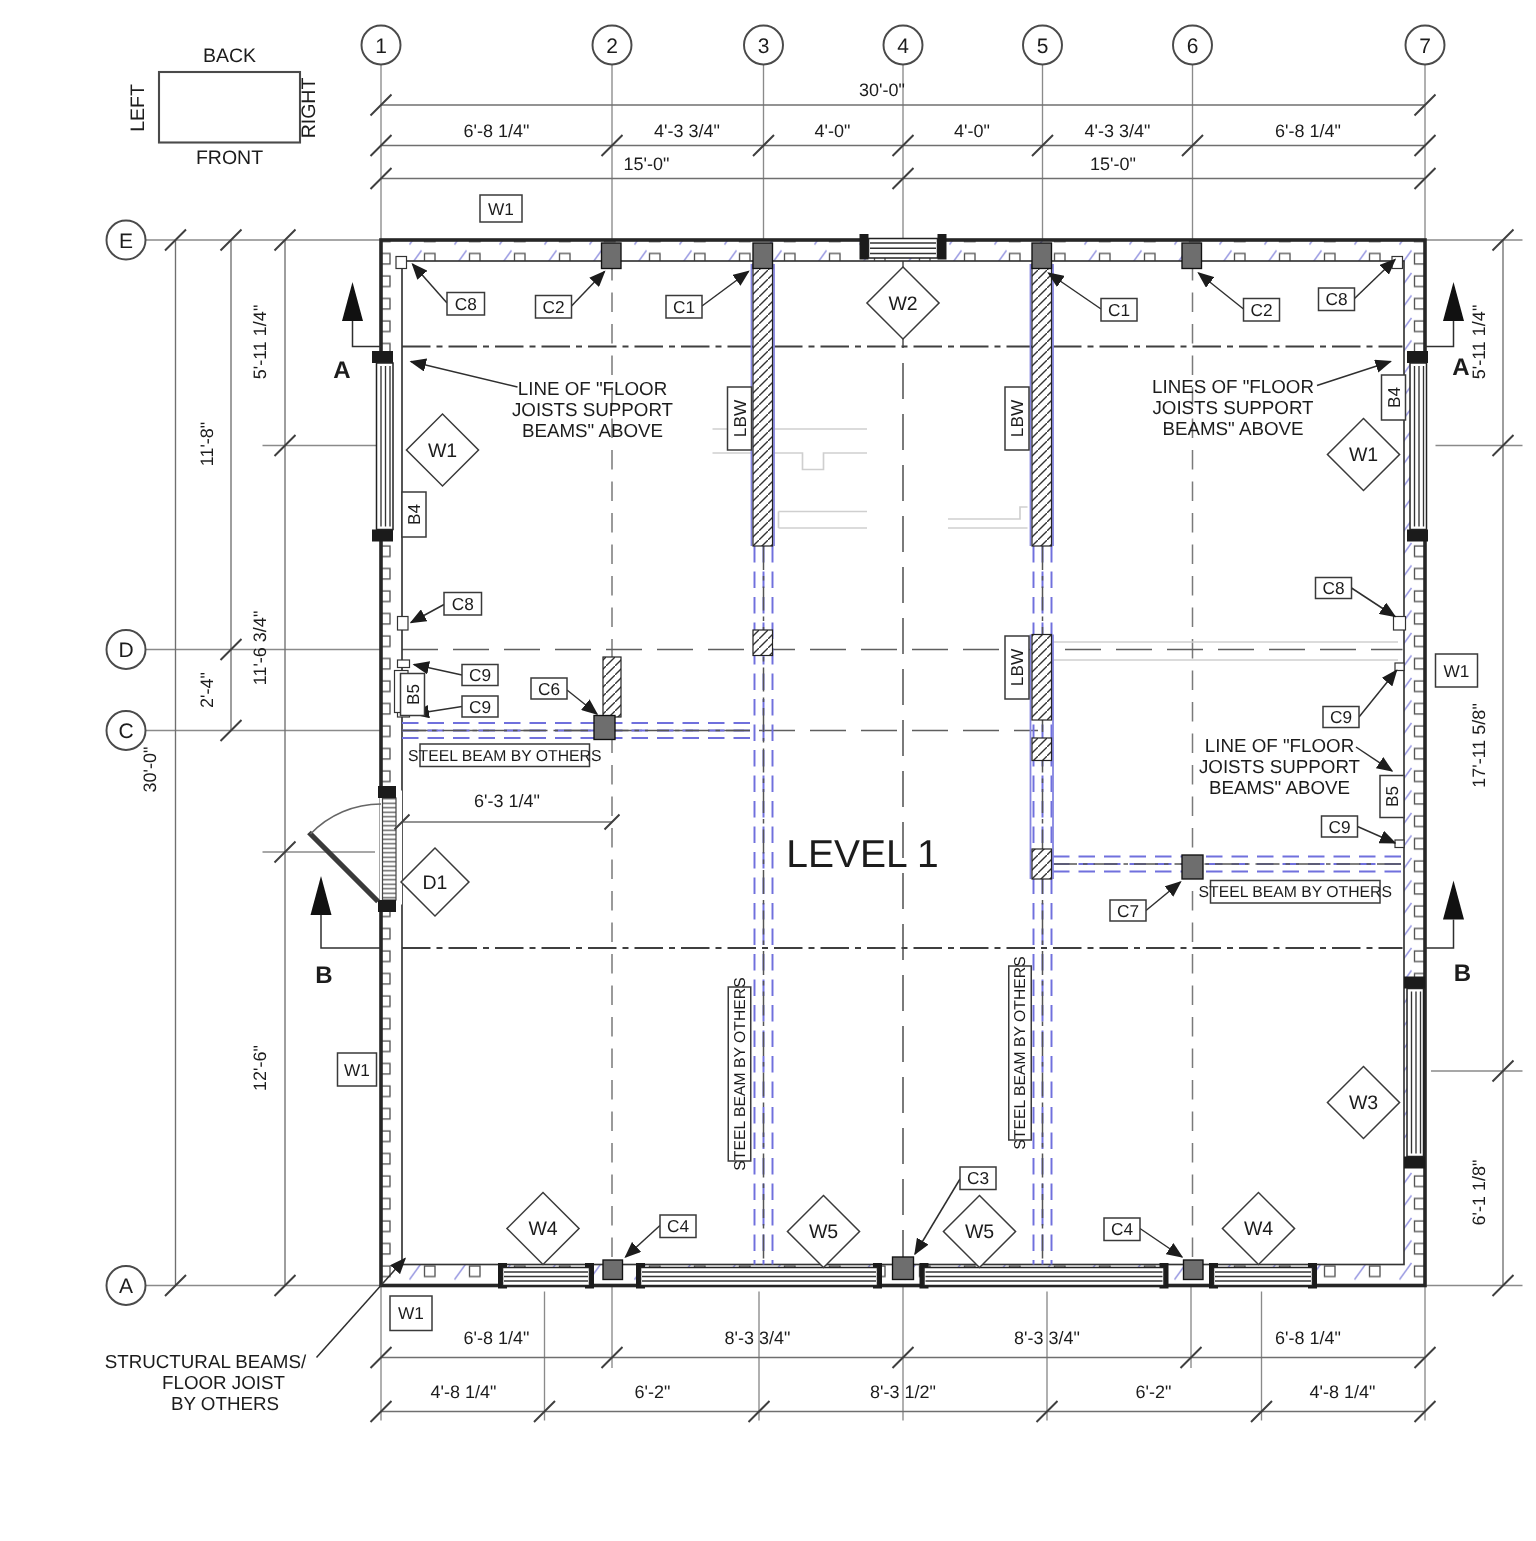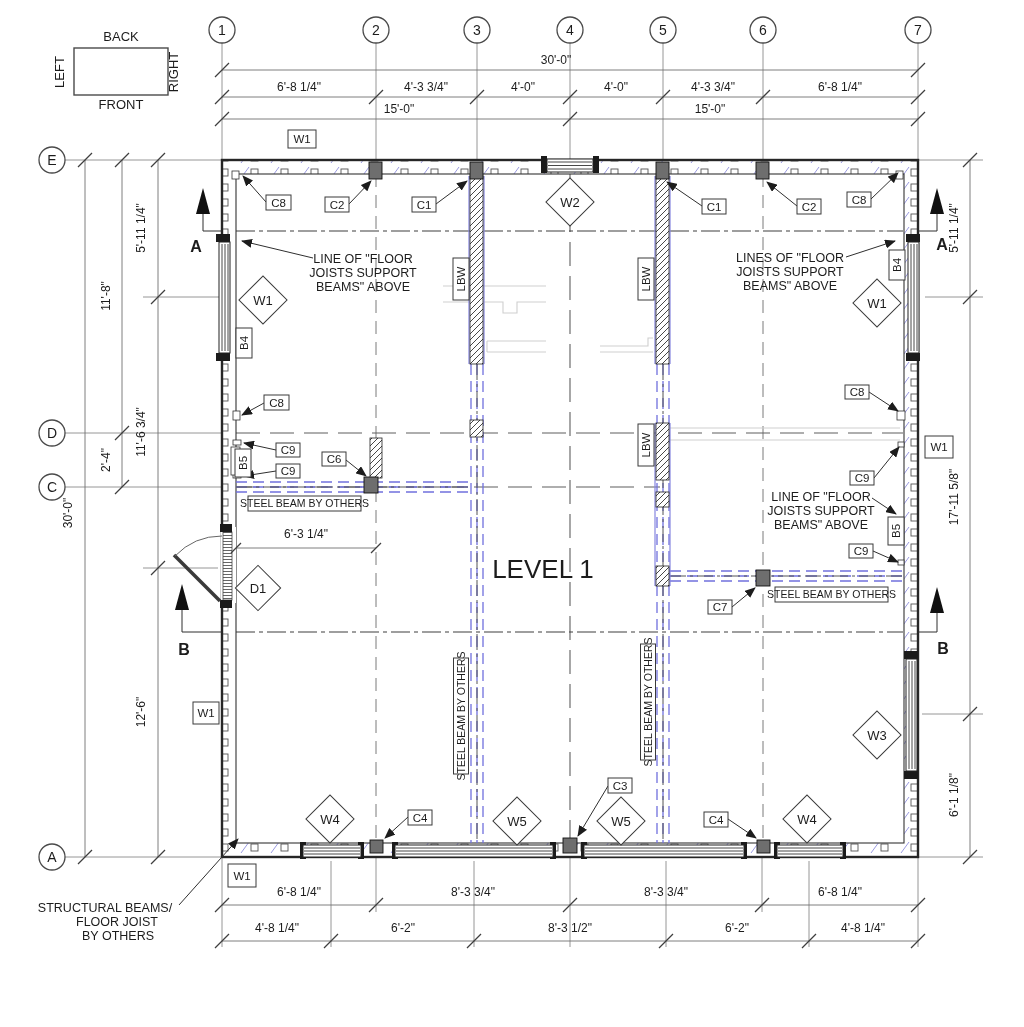--- a/index.html
+++ b/index.html
@@ -1,16 +1,16 @@
 <!DOCTYPE html>
 <html><head>
 <meta charset="utf-8">
 <style>
   html,body{margin:0;padding:0;background:#ffffff;}
-  #sheet{width:988px;height:1027px;position:relative;background:#fff;}
+  #sheet{width:988px;height:1027px;position:relative;background:#fff;margin-left:32px;}
   svg{display:block;}
   text{font-family:"Liberation Sans","DejaVu Sans",sans-serif;fill:#1c1c1c;}
   .dim{font-size:12px;}
   .tag{font-size:11.5px;}
   .dia{font-size:13px;}
   .note{font-size:12.5px;}
   .steel{font-size:10.5px;}
   .bub{font-size:14px;}
   .sec{font-size:16px;font-weight:bold;}
   .title{font-size:26px;}

